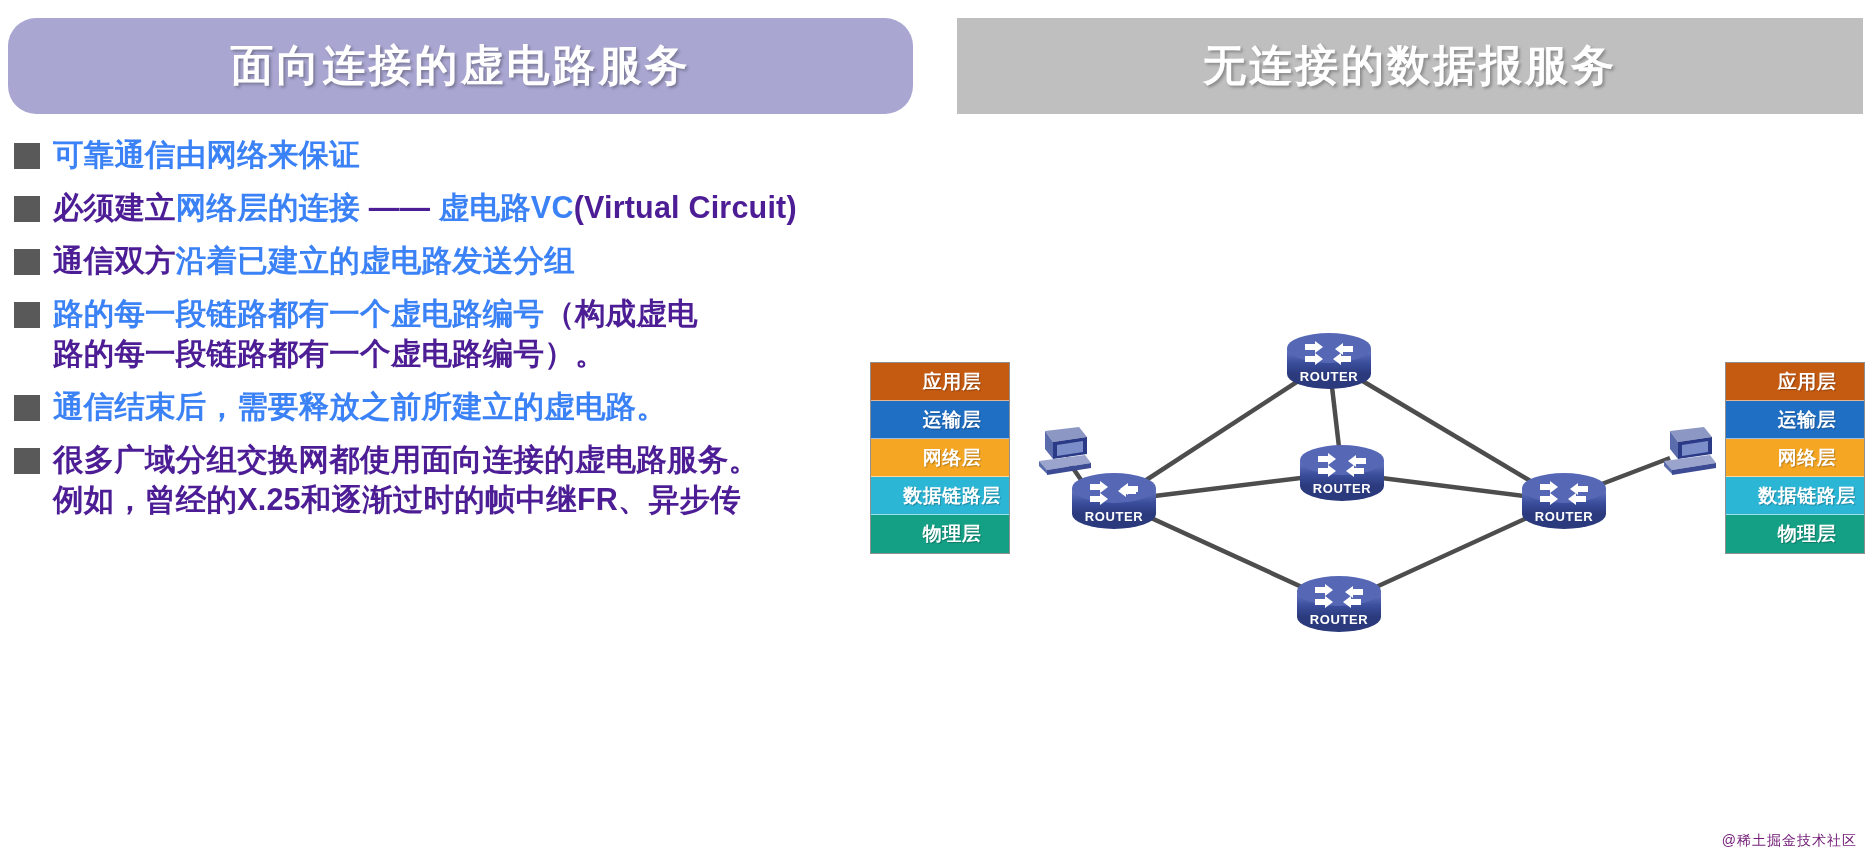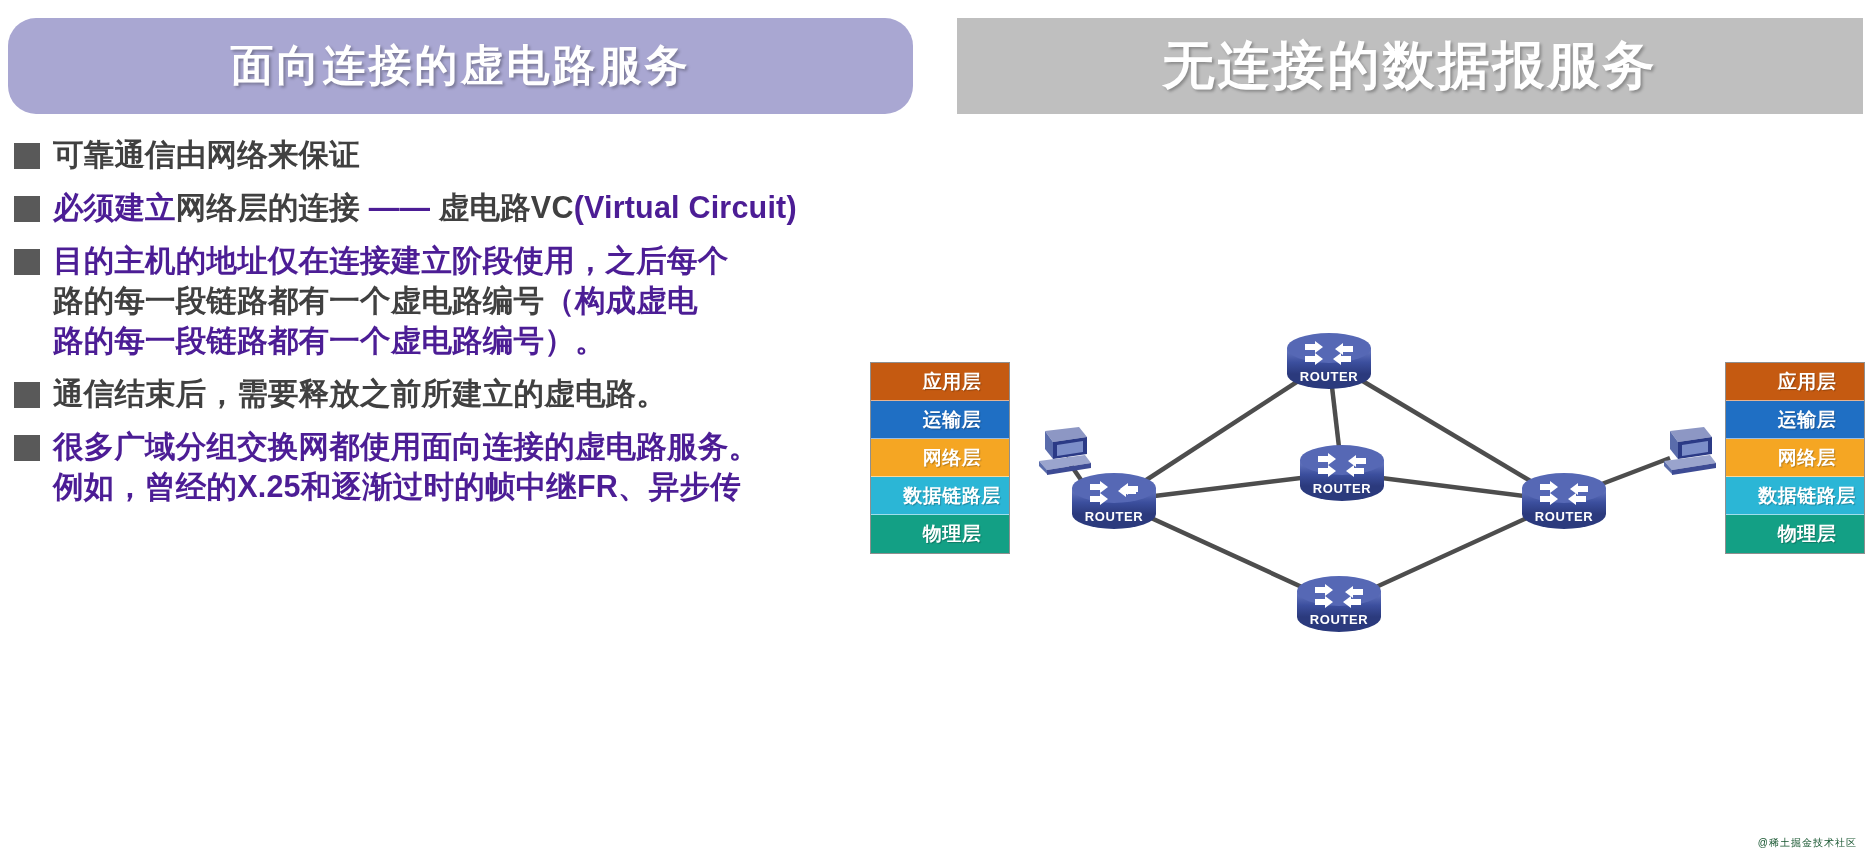--- a/index.html
+++ b/index.html
@@ -16,35 +16,35 @@
     position: absolute; display: flex; align-items: center; justify-content: center;
     color: #ffffff; font-weight: 700; letter-spacing: 3px;
     text-shadow: 2px 2px 3px rgba(0,0,0,.28);
   }
   #hdr-left {
     left: 8px; top: 18px; width: 905px; height: 96px;
     background: #a9a7d2; font-size: 43px; border-radius: 28px;
   }
   #hdr-right {
     left: 957px; top: 18px; width: 906px; height: 96px;
-    background: #bfbfbf; font-size: 52px;
+    background: #bfbfbf; font-size: 43px;
   }
 
   
   #bullets { position: absolute; left: 14px; top: 134px; width: 880px; }
   .bullet { display: flex; align-items: flex-start; margin-bottom: 13px; }
   .bullet .sq {
     flex: 0 0 auto; width: 26px; height: 26px; background: #595959;
     margin-top: 9px; margin-right: 13px;
   }
   .bullet .body {
     font-size: 30.5px; line-height: 40px; font-weight: 700; color: #595959;
     letter-spacing: .2px;
   }
-  .bullet .body .red { color: #404040; }
+  .bullet .body .red { color: #3b82f6; }
   .bullet .body .blk { color: #4c1d95; }
 
   
   #figure { position: absolute; left: 870px; top: 330px; width: 1000px; height: 290px; }
 
   .stack {
     position: absolute; width: 140px; border: 1px solid #8f8f8f;
   }
   .stack .layer {
     height: 38px; display: flex; align-items: center; justify-content: center;
@@ -72,21 +72,21 @@
   #r-top    { left: 415px; top: 0px;   }
   #r-mid    { left: 428px; top: 112px; }
   #r-bottom { left: 425px; top: 243px; }
   #r-right  { left: 650px; top: 140px; }
 
   svg.links { position: absolute; left: 0; top: 0; width: 1000px; height: 330px; }
 
   
   #watermark {
     position: absolute; right: 18px; bottom: 10px;
-    font-size: 10px; color: #14532d; letter-spacing: 1px;
+    font-size: 14px; color: #701a75; letter-spacing: 1px;
   }
 </style>
 </head>
 <body>
 
 <div id="slide">
 
   <div id="hdr-left" class="hdr">面向连接的虚电路服务</div>
   <div id="hdr-right" class="hdr">无连接的数据报服务</div>
 
@@ -99,21 +99,26 @@
       </div>
       <div class="bullet">
         <div class="sq"></div>
         <div class="body">
           <div><span class="blk">必须建立</span><span class="red">网络层的连接</span><span class="blk"> —— </span><span class="red">虚电路VC</span><span class="blk">(Virtual Circuit)</span></div>
         </div>
       </div>
       <div class="bullet">
         <div class="sq"></div>
         <div class="body">
-          <div><span class="blk">目的主机的地址仅在连接建立阶段使用，之后每个</span></div>
+          <div><span class="blk">通信双方</span><span class="red">沿着已建立的虚电路发送分组</span></div>
+        </div>
+      </div>
+      <div class="bullet">
+        <div class="sq"></div>
+        <div class="body">
           <div><span class="red">路的每一段链路都有一个虚电路编号</span><span class="blk">（构成虚电</span></div>
           <div><span class="blk">路的每一段链路都有一个虚电路编号）。</span></div>
         </div>
       </div>
       <div class="bullet">
         <div class="sq"></div>
         <div class="body">
           <div><span class="red">通信结束后，需要释放之前所建立的虚电路。</span></div>
         </div>
       </div>

